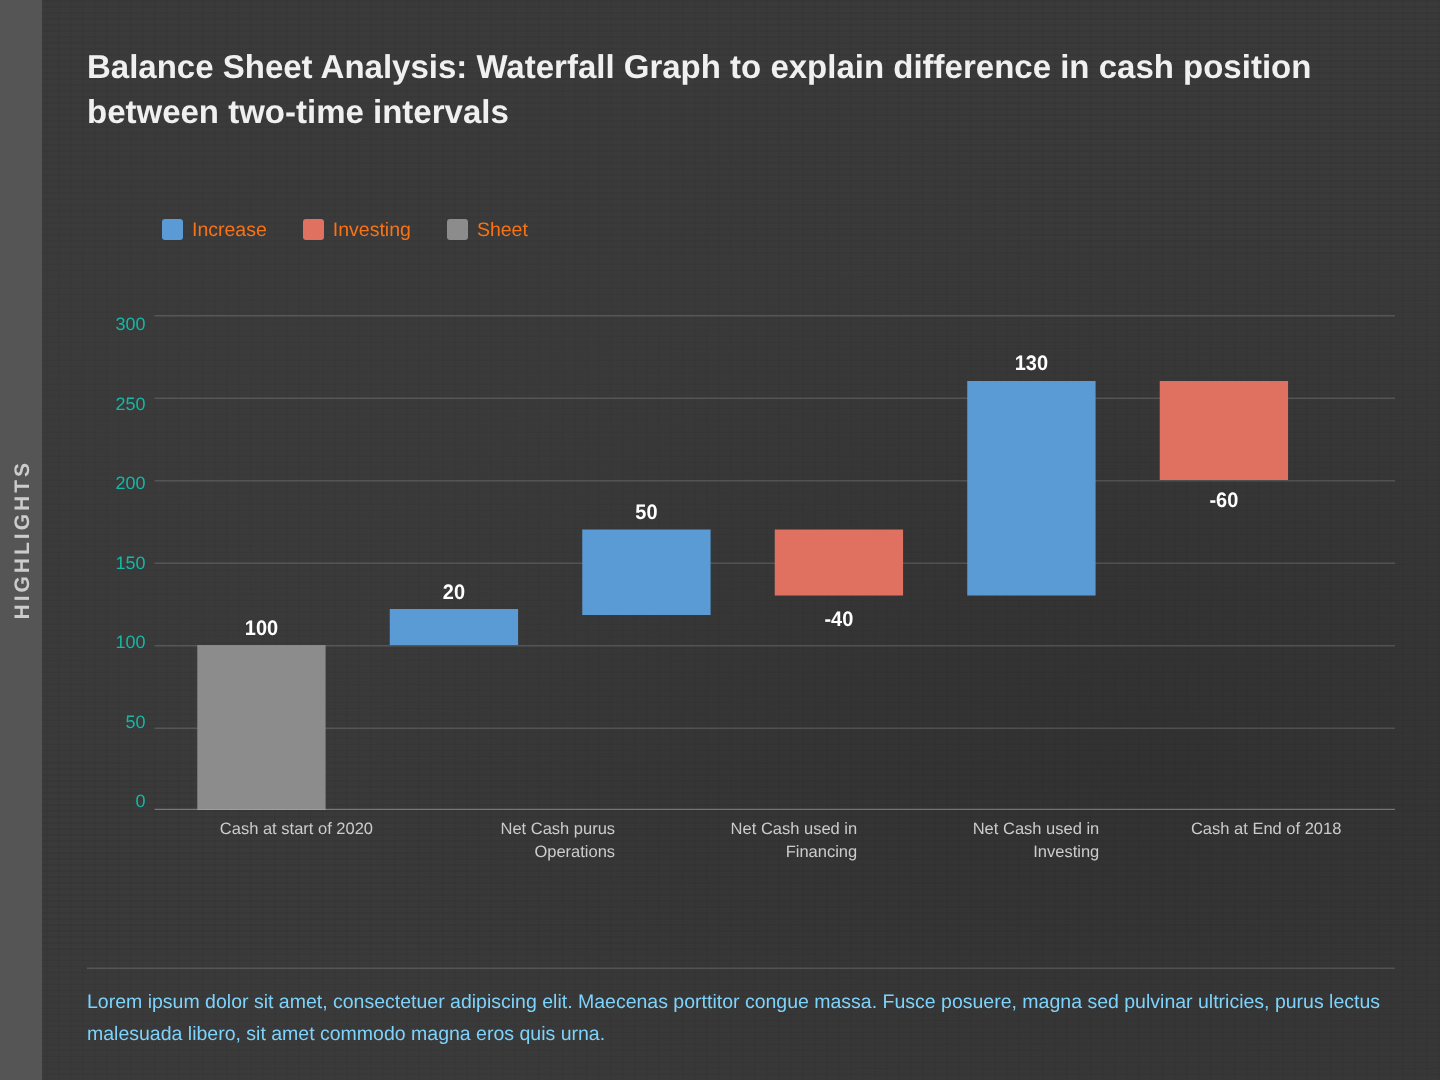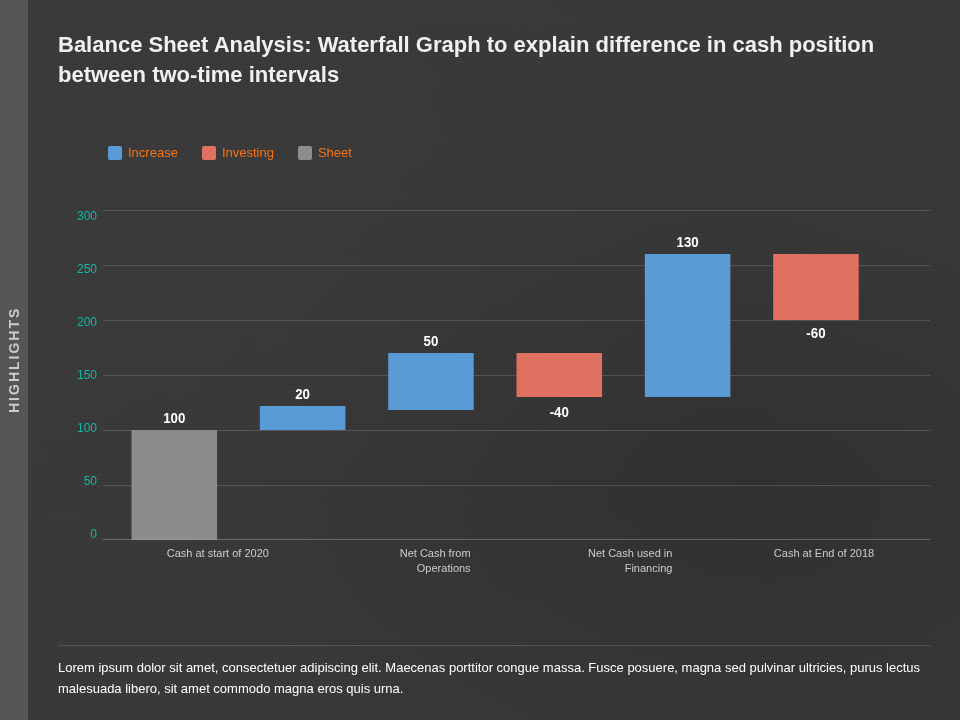--- a/index.html
+++ b/index.html
@@ -166,21 +166,21 @@
       width: 110px;
       font-size: 11px;
       color: #cccccc;
       text-align: right;
       line-height: 1.3;
       padding-top: 6px;
     }
 
     .footer-text {
       font-size: 13px;
-      color: #ffffff;
+      color: #7dd3fc;
       line-height: 1.6;
       margin-top: 8px;
       border-top: 1px solid rgba(200,200,200,0.2);
       padding-top: 12px;
     }
   </style>
 </head>
 <body>
 
 <div class="sidebar">
@@ -246,21 +246,22 @@
 
         <rect x="705" y="44" width="90" height="66" fill="#e07060"></rect>
 
         <text x="750" y="128" text-anchor="middle" fill="white" font-size="14" font-weight="bold">-60</text>
 
         <line x1="0" y1="330" x2="870" y2="330" stroke="rgba(200,200,200,0.4)" stroke-width="1"></line>
       </svg>
 
       <div class="x-labels">
         <div class="x-label">Cash at start of 2020</div>
-        <div class="x-label">Net Cash from Operations</div>
+        <div class="x-label">Net Cash purus Operations</div>
         <div class="x-label">Net Cash used in Financing</div>
+        <div class="x-label">Net Cash used in Investing</div>
         <div class="x-label">Cash at End of 2018</div>
       </div>
     </div>
   </div>
 
   <div class="footer-text">Lorem ipsum dolor sit amet, consectetuer adipiscing elit. Maecenas porttitor congue massa. Fusce posuere, magna sed pulvinar ultricies, purus lectus malesuada libero, sit amet commodo magna eros quis urna.</div>
 </div>
 
 </body></html>

